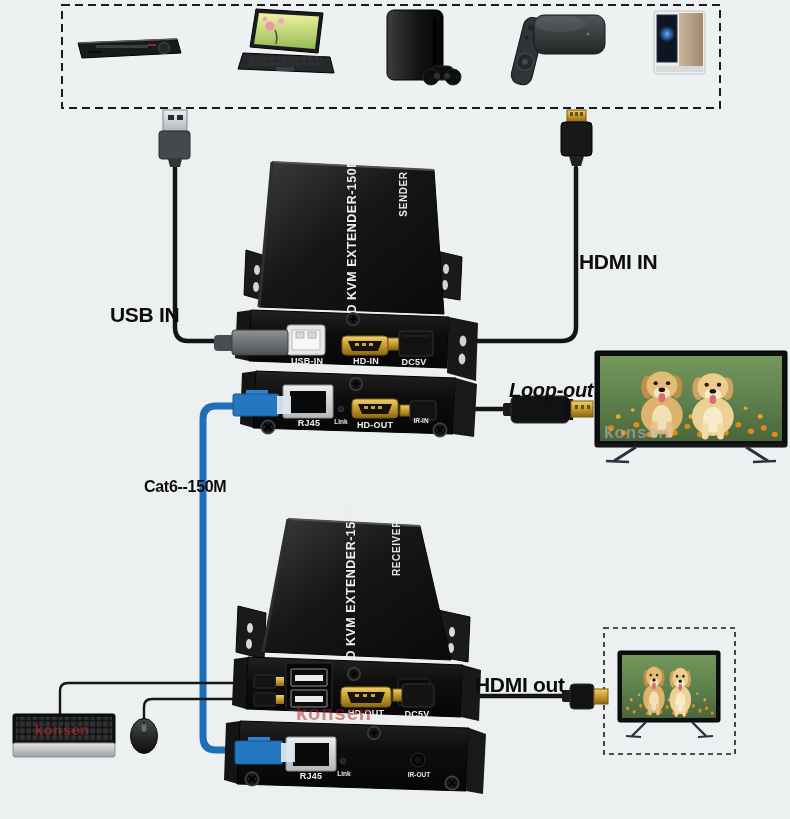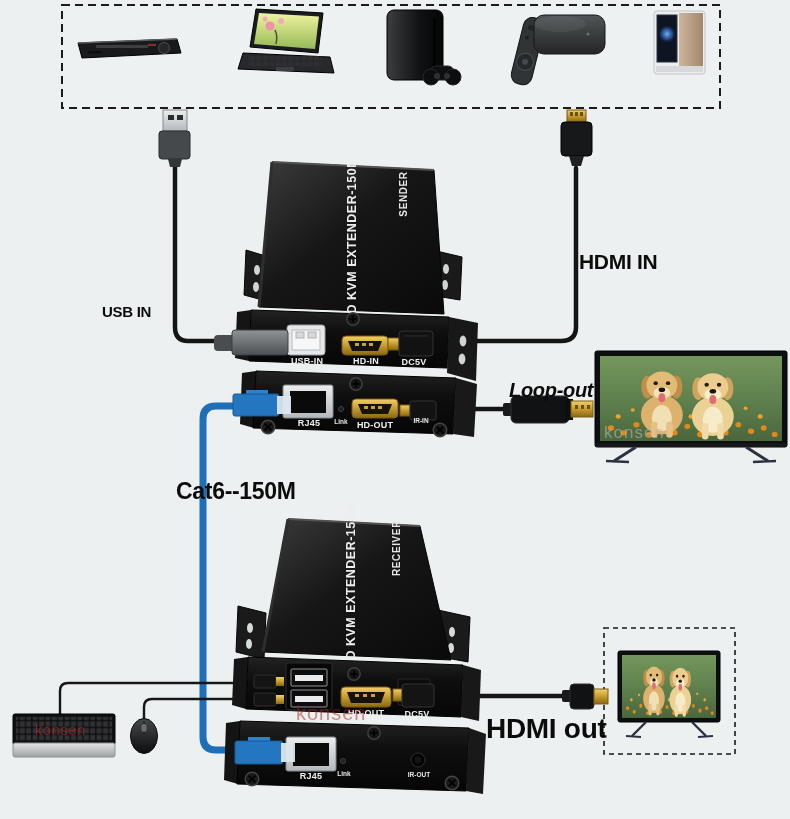--- a/index.html
+++ b/index.html
@@ -1,21 +1,21 @@
 <!DOCTYPE html>
 <html><head>
 <meta charset="utf-8">
 <style>
   html,body{margin:0;padding:0;background:#dfe3e3;}
   .stage{position:relative;width:790px;height:819px;background:#edf0f0;overflow:hidden;
          font-family:"Liberation Sans",sans-serif;}
   .scene{position:absolute;left:0;top:0;}
   .lbl{position:absolute;font-family:"Liberation Sans",sans-serif;font-weight:700;
        color:#0b0b0b;white-space:nowrap;letter-spacing:-0.3px;}
-  .wm{position:absolute;font-family:"Liberation Sans",sans-serif;font-weight:400;
+  .wm{position:absolute;font-family:"Liberation Sans",sans-serif;font-weight:700;
       white-space:nowrap;letter-spacing:1px;}
   .t-title{font-family:"Liberation Sans",sans-serif;font-weight:700;font-size:12.5px;
            fill:#ededed;letter-spacing:.5px;text-anchor:middle;}
   .t-role{font-family:"Liberation Sans",sans-serif;font-weight:700;font-size:10px;
           fill:#e6e6e6;letter-spacing:.6px;text-anchor:middle;}
   .t-port{font-family:"Liberation Sans",sans-serif;font-weight:700;font-size:9px;
           fill:#f0f0f0;text-anchor:middle;letter-spacing:.2px;}
   .t-port-sm{font-family:"Liberation Sans",sans-serif;font-weight:700;font-size:6.5px;
           fill:#e8e8e8;text-anchor:middle;}
 </style>
@@ -470,23 +470,23 @@
     </g>
   </g>
 
   <g>
     <rect x="562" y="690" width="10" height="12" rx="2" fill="#17191b"></rect>
     <rect x="570" y="684" width="24" height="25" rx="4" fill="#101214" stroke="#2c2e30"></rect>
     <rect x="594" y="689" width="14" height="15" fill="url(#gGold)" stroke="#7a5c10"></rect>
   </g>
 </svg>
 
-<div class="lbl" style="left:102px;top:303px;font-size:15px;">USB IN</div>
+<div class="lbl" style="left:110px;top:303px;font-size:21px;">USB IN</div>
 <div class="lbl" style="left:579px;top:250px;font-size:21px;text-align:right;">HDMI IN</div>
 <div class="lbl" style="left:509px;top:379px;font-size:20px;font-style:italic;">Loop-out</div>
-<div class="lbl" style="left:176px;top:478px;font-size:23px;">Cat6--150M</div>
-<div class="lbl" style="left:486px;top:673px;font-size:28px;margin-top:40px;">HDMI out</div>
+<div class="lbl" style="left:144px;top:478px;font-size:16px;">Cat6--150M</div>
+<div class="lbl" style="left:475px;top:673px;font-size:21px;">HDMI out</div>
 
 <div class="wm" style="left:35px;top:722px;font-size:14px;color:rgba(205,45,45,0.55);">konsen</div>
 <div class="wm" style="left:296px;top:702px;font-size:20px;color:rgba(175,28,28,0.5);">konsen</div>
 <div class="wm" style="left:604px;top:423px;font-size:17px;color:rgba(186,178,178,0.6);">konsen</div>
 
 </div>
 
 </body></html>

